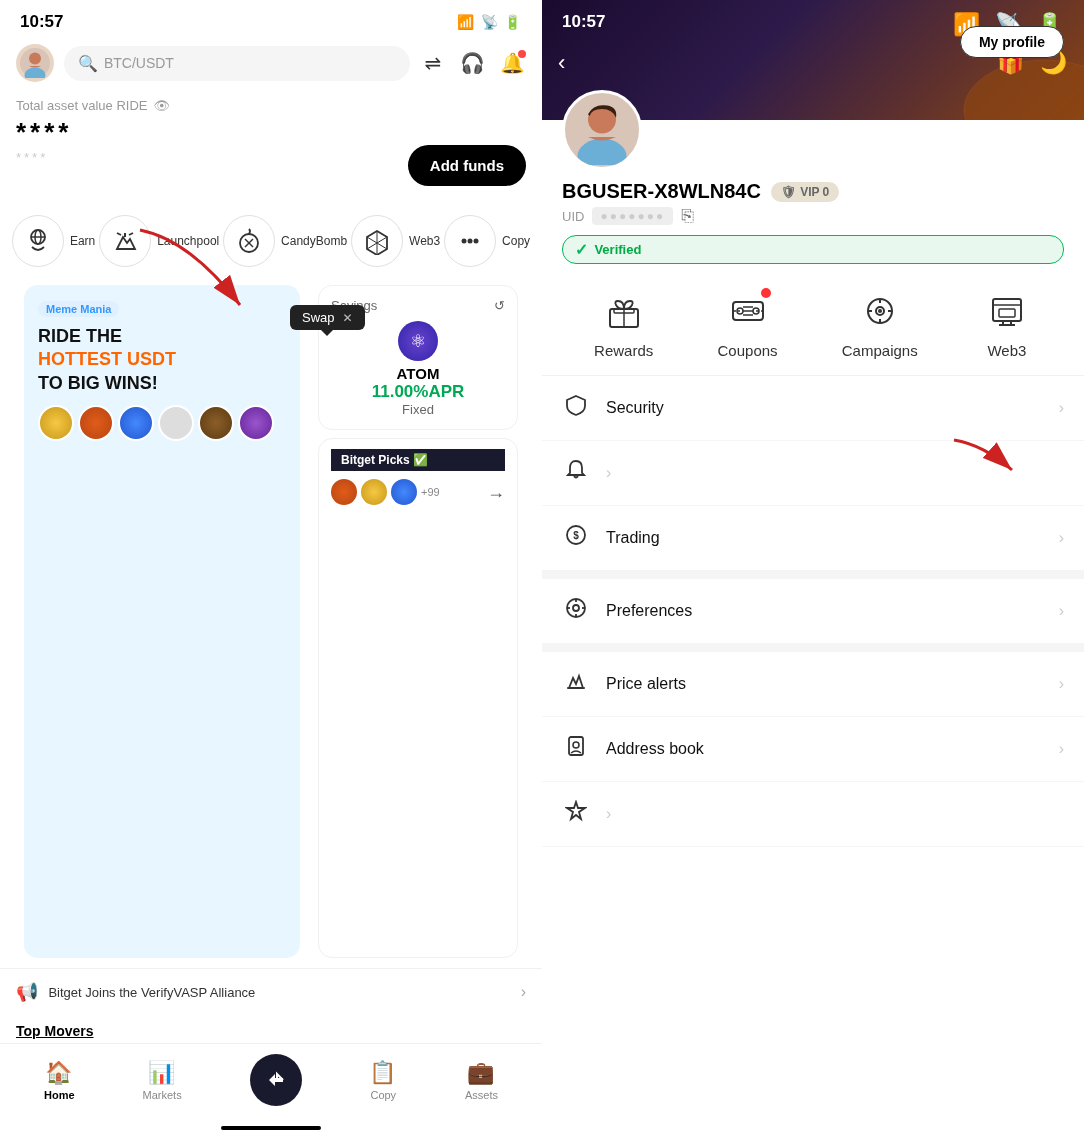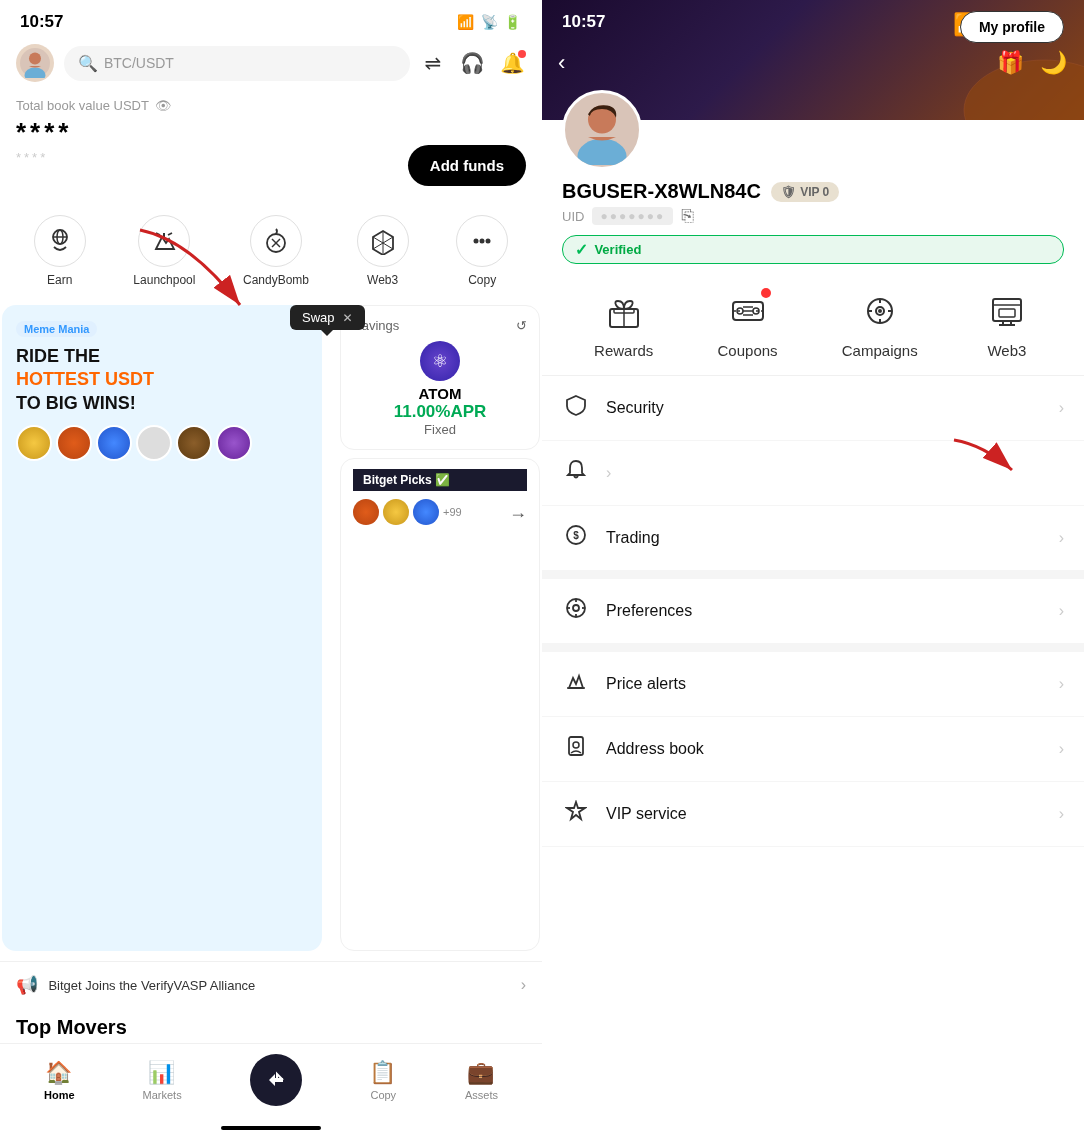--- a/index.html
+++ b/index.html
@@ -174,21 +174,21 @@
     }
 
     .quick-actions {
       display: flex;
       justify-content: space-around;
       padding: 16px 10px 8px;
       margin-top: 30px;
     }
     .action-item {
       display: flex;
-      flex-direction: column;
+      flex-direction: row;
       align-items: center;
       gap: 6px;
       cursor: pointer;
     }
     .action-icon-circle {
       width: 52px;
       height: 52px;
       border-radius: 50%;
       border: 1.5px solid #e0e0e0;
       display: flex;
@@ -199,21 +199,21 @@
     }
     .action-label {
       font-size: 12px;
       color: #333;
     }
 
     
     .cards-row {
       display: flex;
       gap: 18px;
-      padding: 10px 2px;
+      padding: 10px 24px;
       flex: 1;
     }
     .card-left {
       flex: 1;
       background: #e8f6ff;
       border-radius: 14px;
       padding: 14px;
       overflow: hidden;
     }
     .card-badge {
@@ -342,23 +342,24 @@
       font-size: 13px;
       color: #333;
     }
     .news-chevron {
       font-size: 16px;
       color: #aaa;
     }
 
     .top-movers-title {
       padding: 8px 16px 4px;
-      font-size: 20px;
+      font-size: 14px;
       font-weight: 800;
       color: #000;
+      text-decoration: underline;
     }
 
     .bottom-nav {
       display: flex;
       justify-content: space-around;
       align-items: center;
       padding: 10px 10px 20px;
       border-top: 1px solid #f0f0f0;
       background: #fff;
     }
@@ -453,21 +454,21 @@
       display: flex;
       align-items: center;
       justify-content: center;
       overflow: hidden;
     }
     .profile-avatar svg { width: 70px; height: 70px; }
 
     .my-profile-btn {
       position: absolute;
       right: 20px;
-      top: 11px;
+      top: 26px;
       border: 1.5px solid #333;
       background: #fff;
       border-radius: 20px;
       padding: 7px 18px;
       font-size: 14px;
       font-weight: 600;
       cursor: pointer;
     }
 
     .username-row {
@@ -632,21 +633,21 @@
       <div class="header-icon">🎧</div>
       <div class="header-icon">
         🔔
         <div class="notif-dot"></div>
       </div>
     </div>
   </div>
 
   <div class="asset-section">
     <div class="asset-label">
-      <span>Total book value USDT</span>
+      <span>Total asset value RIDE</span>
       <span>👁</span>
     </div>
     <div class="asset-value">****</div>
     <div class="asset-sub">****</div>
   </div>
 
   <button class="add-funds-btn">Add funds</button>
 
   <div class="red-arrow-left">
     <svg width="140" height="100" viewBox="0 0 140 100">
@@ -1007,17 +1008,16 @@
       <span class="menu-item-label">Address book</span>
       <span class="menu-item-chevron">›</span>
     </div>
 
     <div class="menu-item">
       <span class="menu-item-icon">
         <svg width="22" height="22" viewBox="0 0 22 22">
           <polygon points="11,2 13,8 20,8 14,12 16,19 11,15 6,19 8,12 2,8 9,8" fill="none" stroke="#333" stroke-width="1.8"></polygon>
         </svg>
       </span>
-      <span class="menu-item-label">VIP service</span>
       <span class="menu-item-chevron">›</span>
     </div>
   </div>
 </div>
 
 </body></html>

